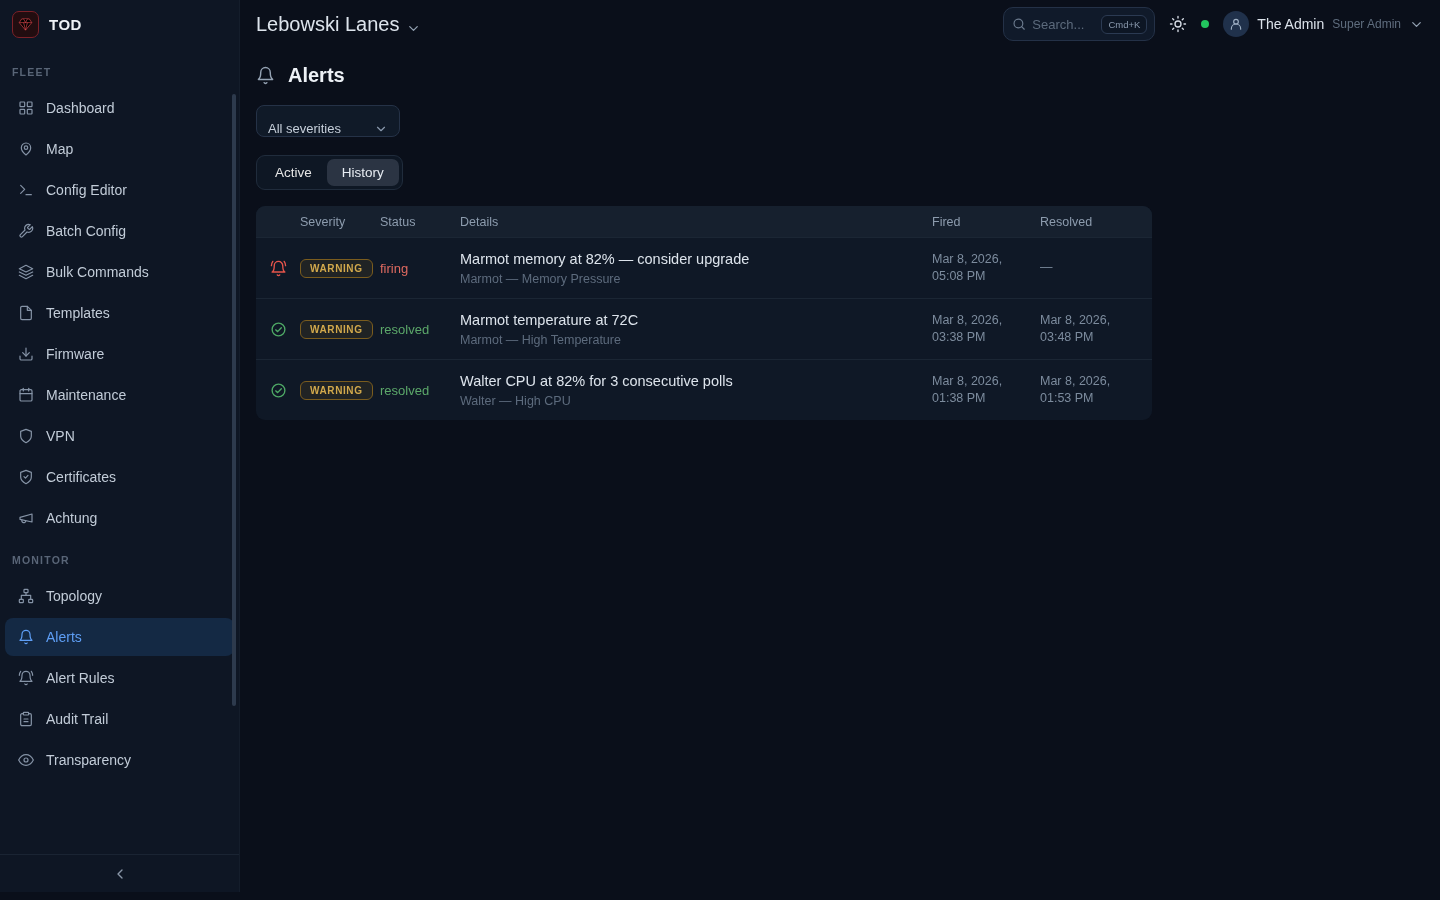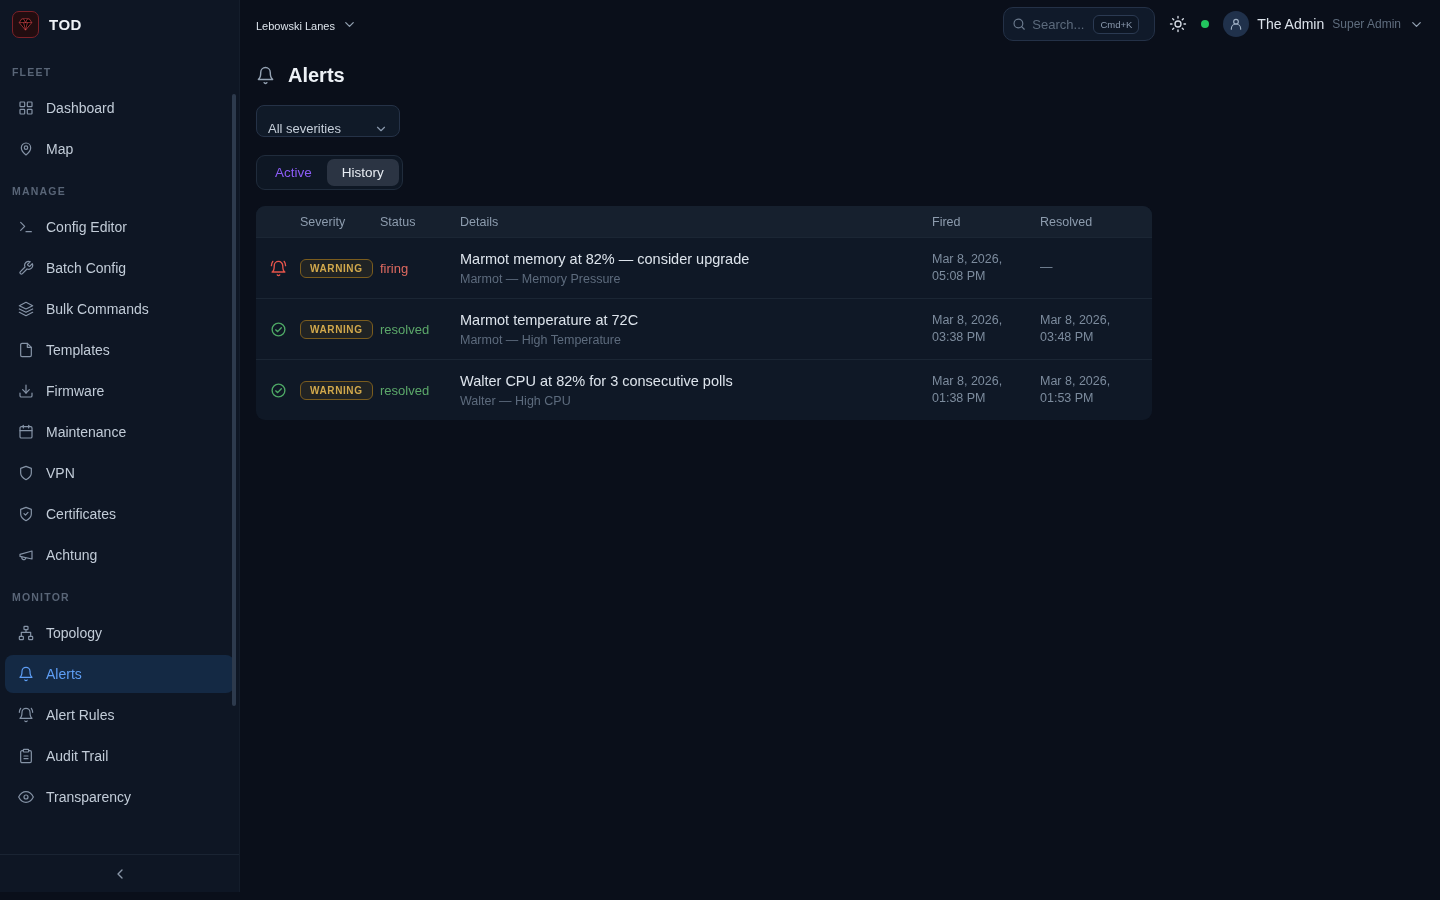--- a/index.html
+++ b/index.html
@@ -44,37 +44,37 @@
   }
   .collapse-row {
     flex:0 0 auto; height:38px; border-top:1px solid #1a2433;
     display:flex; align-items:center; justify-content:center; color:#8a97a8; cursor:pointer;
   }
   .collapse-row svg { width:16px; height:16px; stroke:currentColor; fill:none; stroke-width:2; stroke-linecap:round; stroke-linejoin:round; }
 
   
   .main { margin-left:240px; }
   .topbar { height:48px; display:flex; align-items:center; padding:0 16px; }
-  .org-selector { display:flex; align-items:flex-end; gap:7px; font-size:11px; color:#dde4ec; cursor:pointer; }
+  .org-selector { display:flex; align-items:flex-end; gap:7px; font-size:20px; color:#dde4ec; cursor:pointer; }
   .org-selector svg, .user-menu .chev svg { width:15px; height:15px; stroke:#93a1b1; fill:none; stroke-width:2; stroke-linecap:round; stroke-linejoin:round; }
   .topbar-right { margin-left:auto; display:flex; align-items:center; gap:14px; }
 
   .search-box {
     position:relative; width:152px; height:34px; background:#101a2a;
     border:1px solid #243147; border-radius:10px; display:flex; align-items:center; padding:0 8px;
   }
   .search-box .s-icon { color:#6b7a8d; margin-right:6px; display:flex; }
   .search-box .s-icon svg { width:14px; height:14px; stroke:currentColor; fill:none; stroke-width:2; stroke-linecap:round; }
   .search-box input {
     background:transparent; border:none; outline:none; color:#c6cfda; font-size:13px; width:62px;
     font-family:"Liberation Sans", sans-serif;
   }
   .search-box input::placeholder { color:#5c6a7c; }
   .kbd-badge {
-    position:absolute; right:15px; font-size:9.5px; color:#8a99ad; border:1px solid #2b3a52;
+    position:absolute; right:7px; font-size:9.5px; color:#8a99ad; border:1px solid #2b3a52;
     border-radius:6px; padding:3px 6px; background:#0d1624;
   }
   .icon-btn { color:#d7dde6; cursor:pointer; display:flex; }
   .icon-btn svg { width:18px; height:18px; stroke:currentColor; fill:none; stroke-width:1.8; stroke-linecap:round; stroke-linejoin:round; }
   .status-dot { width:8px; height:8px; border-radius:50%; }
   .user-menu { display:flex; align-items:center; gap:8px; cursor:pointer; }
   .avatar {
     width:26px; height:26px; border-radius:50%; background:#20314b;
     display:flex; align-items:center; justify-content:center; color:#9fb0c4;
   }
@@ -93,21 +93,21 @@
     width:144px; height:32px; background:#101a28; border:1px solid #253247; border-radius:8px;
     display:flex; align-items:flex-end; padding:0 11px; font-size:13px; color:#c6cfda;
     cursor:pointer; margin-bottom:18px;
   }
   .filter-select svg { width:14px; height:14px; margin-left:auto; stroke:#8a99ad; fill:none; stroke-width:2; stroke-linecap:round; stroke-linejoin:round; }
 
   .tabs {
     display:inline-flex; align-items:center; background:#0e1724; border:1px solid #202c3c;
     border-radius:9px; padding:3px; margin-bottom:16px;
   }
-  .tab { font-size:13.5px; color:#8b5cf6; padding:6px 15px; border-radius:7px; cursor:pointer; }
+  .tab { font-size:13.5px; color:#e5e5e5; padding:6px 15px; border-radius:7px; cursor:pointer; }
   .tab.active { background:#2b3443; color:#e8edf3; }
 
   
   .alerts-table { width:896px; border-radius:9px; overflow:hidden; background:#0f1826; }
   .t-head, .t-row {
     display:grid; grid-template-columns:44px 80px 80px 1fr 108px 112px; align-items:center;
   }
   .t-head { background:#16202e; height:31px; color:#8d9cae; font-size:12.5px; }
   .t-head > div { padding-right:8px; }
   .t-row { min-height:61px; border-top:1px solid #1b2634; padding:10px 0; }
@@ -159,21 +159,20 @@
     <div class="nav-item">
       <span class="nav-icon">
           <svg viewBox="0 0 24 24">
             <path d="M12 21s-7-5.6-7-11a7 7 0 0 1 14 0c0 5.4-7 11-7 11z"></path>
             <circle cx="12" cy="10" r="2.6"></circle>
           </svg>
         </span>
       <span class="nav-label">Map</span>
     </div>
 
-    <div class="section-label">MANAGE</div>
 
     <div class="nav-item">
       <span class="nav-icon">
           <svg viewBox="0 0 24 24">
             <polyline points="4 17 10 11 4 5"></polyline>
             <line x1="12" y1="19" x2="20" y2="19"></line>
           </svg>
         </span>
       <span class="nav-label">Config Editor</span>
     </div>

